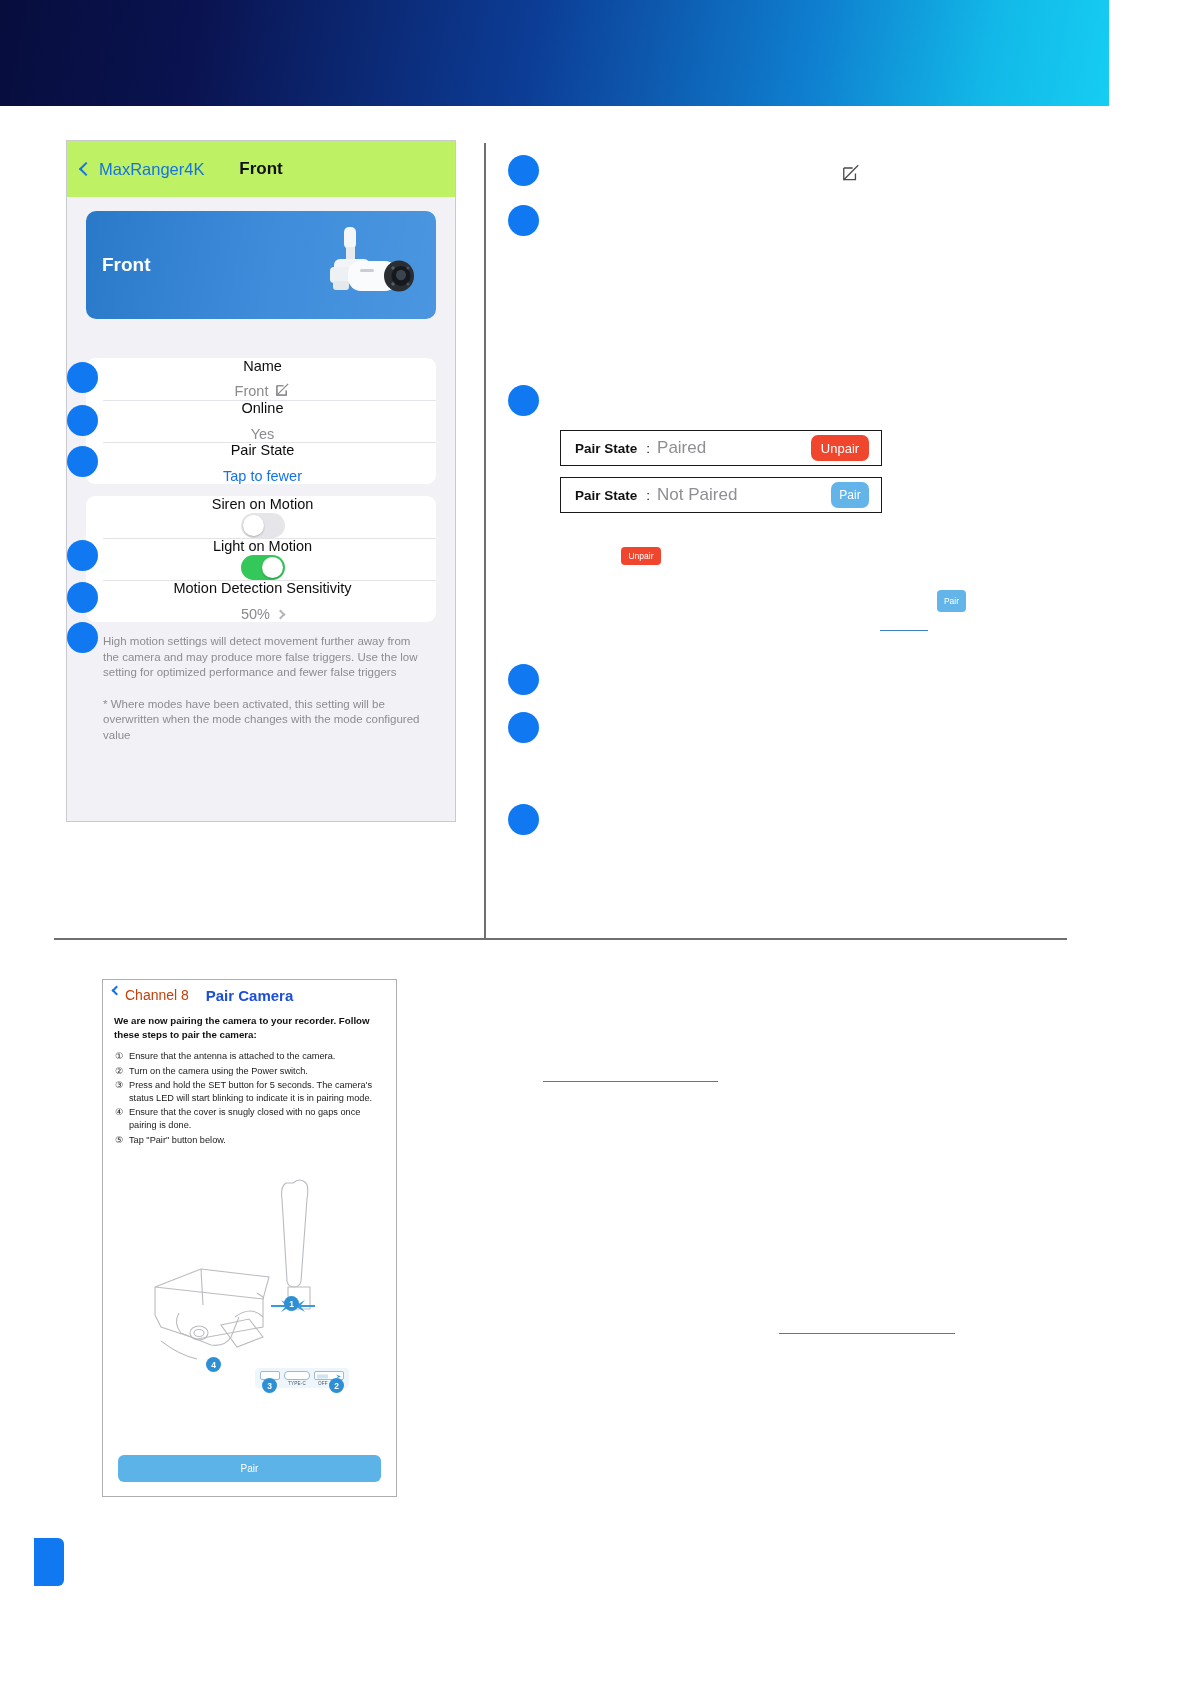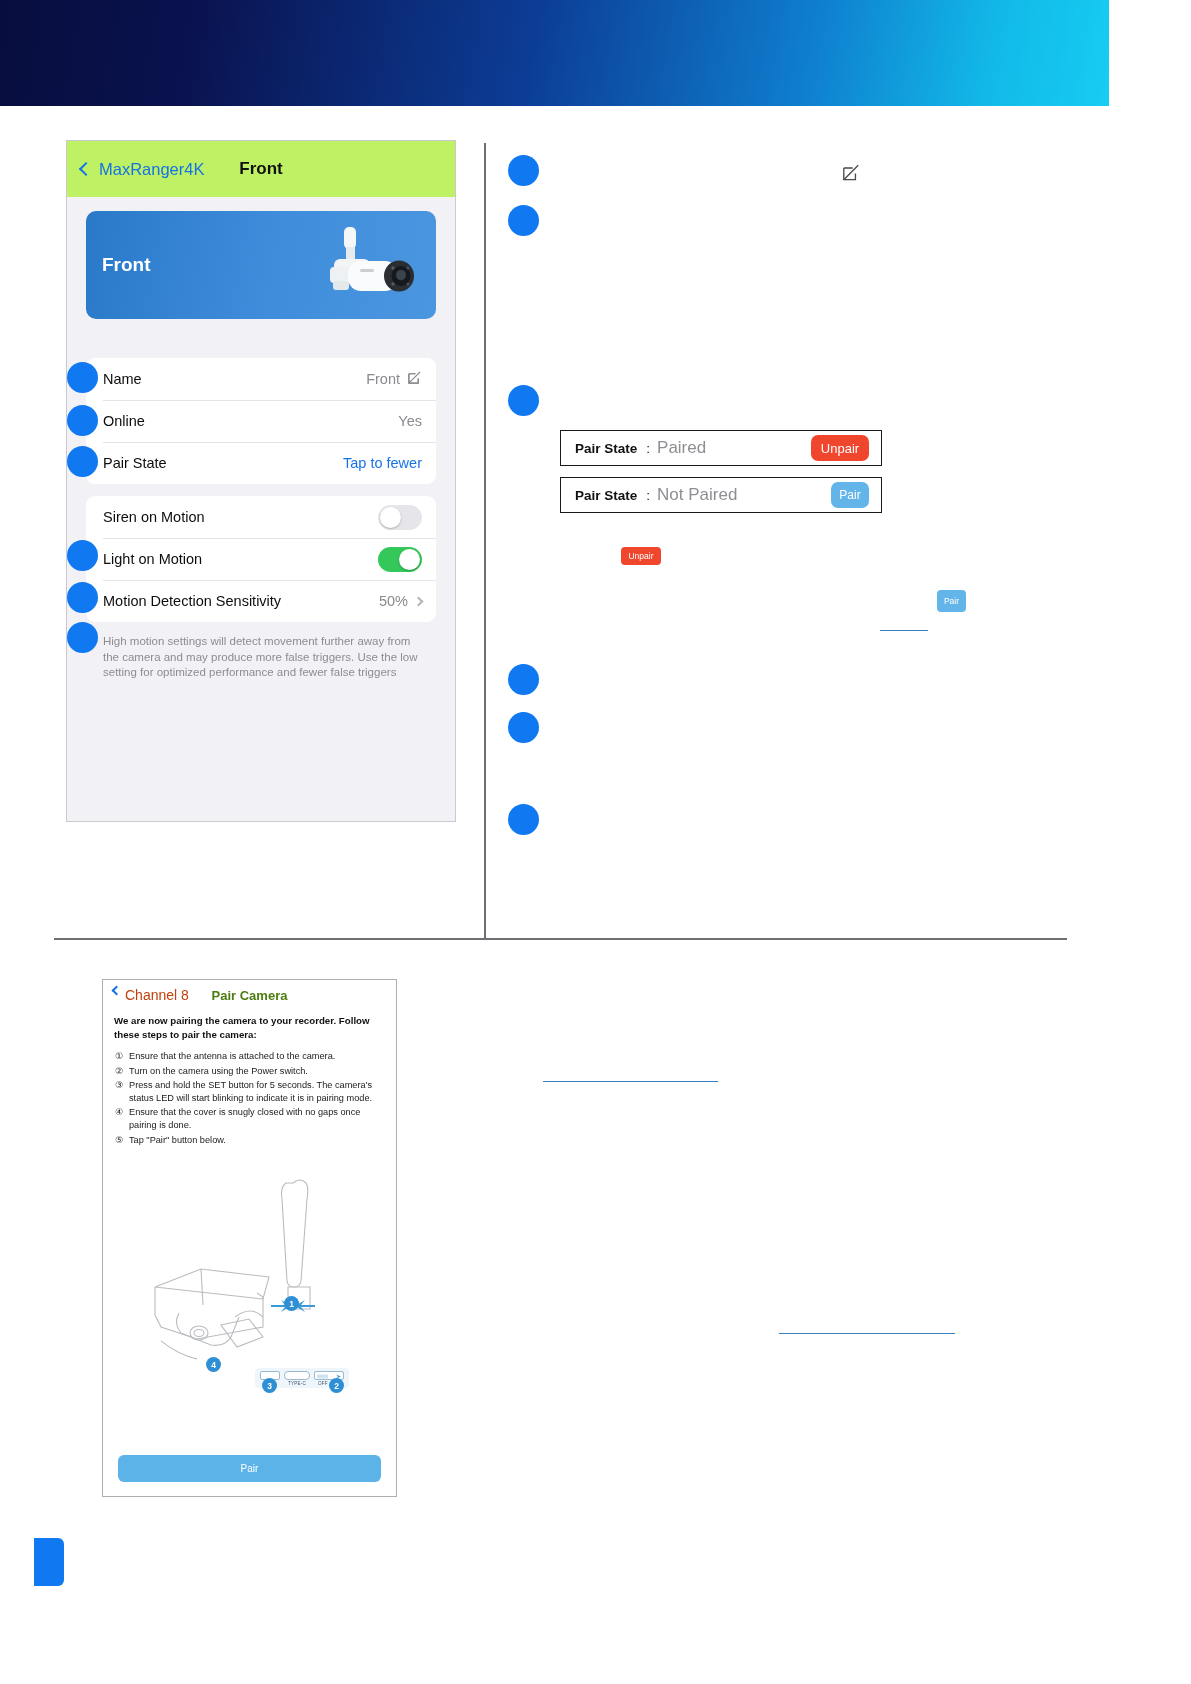--- a/index.html
+++ b/index.html
@@ -46,21 +46,21 @@
   .hero-label {
     position: absolute; left: 16px; top: 50%; transform: translateY(-50%);
     color: #fff; font-size: 19px; font-weight: bold;
   }
   .hero-cam { position: absolute; right: 8px; top: 12px; }
 
   .list { background: #fff; margin: 39px 19px 0 19px; border-radius: 9px; overflow: hidden; }
   .list.detect { margin-top: 12px; }
   .row {
     display: flex; align-items: center; justify-content: space-between;
-    height: 42px; padding: 0 14px 0 17px; position: relative;
+    height: 42px; padding: 0 14px 0 17px; position: relative; flex-direction: column;
   }
   .row + .row::before {
     content: ""; position: absolute; left: 17px; right: 0; top: 0; height: 1px; background: #e4e4e8;
   }
   .row-label { font-size: 14.5px; color: #0d0d0d; }
   .row-val { font-size: 14.5px; color: #8a8a8f; display: flex; align-items: center; gap: 7px; }
   .row-val.link { color: #1573e6; }
   .chev-right {
     display: inline-block; width: 7px; height: 7px;
     border-top: 2px solid #b5b5ba; border-right: 2px solid #b5b5ba;
@@ -127,21 +127,21 @@
   }
   .p2-nav { position: relative; height: 30px; display: flex; align-items: center; padding: 0 10px; }
   .p2-back { display: flex; color: #c2410c; font-size: 14px; }
   .chev-left-s {
     display: inline-block; width: 7px; height: 7px; margin-right: 5px;
     border-left: 2px solid #1573e6; border-bottom: 2px solid #1573e6;
     transform: rotate(45deg);
   }
   .p2-title {
     position: absolute; left: 0; right: 0; text-align: center;
-    font-size: 13px; font-weight: bold; color: #4d7c0f;
+    font-size: 15px; font-weight: bold; color: #1d4ed8;
   }
   .p2-intro {
     font-size: 9.7px; font-weight: bold; line-height: 13.5px; color: #111;
     padding: 4px 10px 0 11px;
   }
   .p2-steps { padding: 9px 10px 0 12px; }
   .p2-step { display: flex; font-size: 9.2px; line-height: 12.6px; color: #1a1a1a; margin-bottom: 2px; }
   .p2-num { width: 14px; flex: 0 0 14px; }
   .p2-btnwrap { position: absolute; left: 15px; right: 15px; bottom: 14px; }
   .p2-pair-btn {
@@ -249,20 +249,21 @@
       <div class="row">
         <span class="row-label">Motion Detection Sensitivity</span>
         <span class="row-val">
           <span>50%</span>
           <span class="chev-right"></span>
         </span>
       </div>
     </div>
 
     <div class="note">High motion settings will detect movement further away from the camera and may produce more false triggers. Use the low setting for optimized performance and fewer false triggers</div>
+    <div class="note">* Where modes have been activated, this setting will be overwritten when the mode changes with the mode configured value</div>
   </div>
 
   <div class="badge" style="left:67px;  top:362px;"></div>
   <div class="badge" style="left:67px;  top:405px;"></div>
   <div class="badge" style="left:67px;  top:446px;"></div>
   <div class="badge" style="left:67px;  top:540px;"></div>
   <div class="badge" style="left:67px;  top:582px;"></div>
   <div class="badge" style="left:67px;  top:622px;"></div>
 
   <div class="v-rule"></div>

